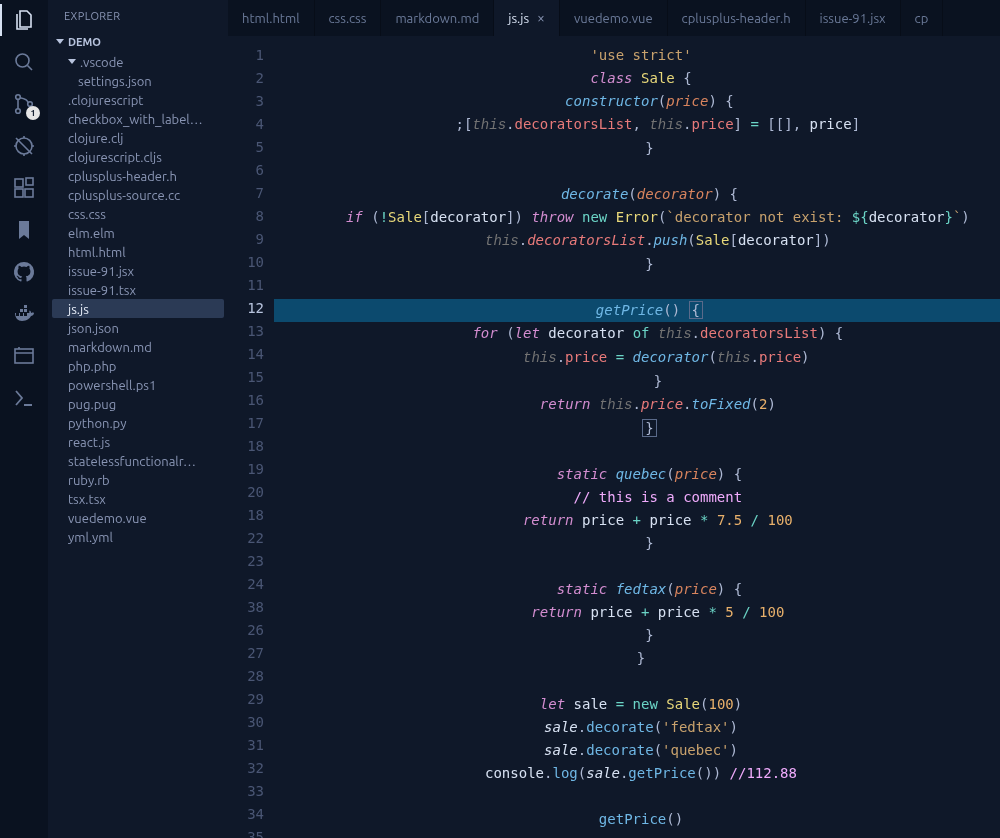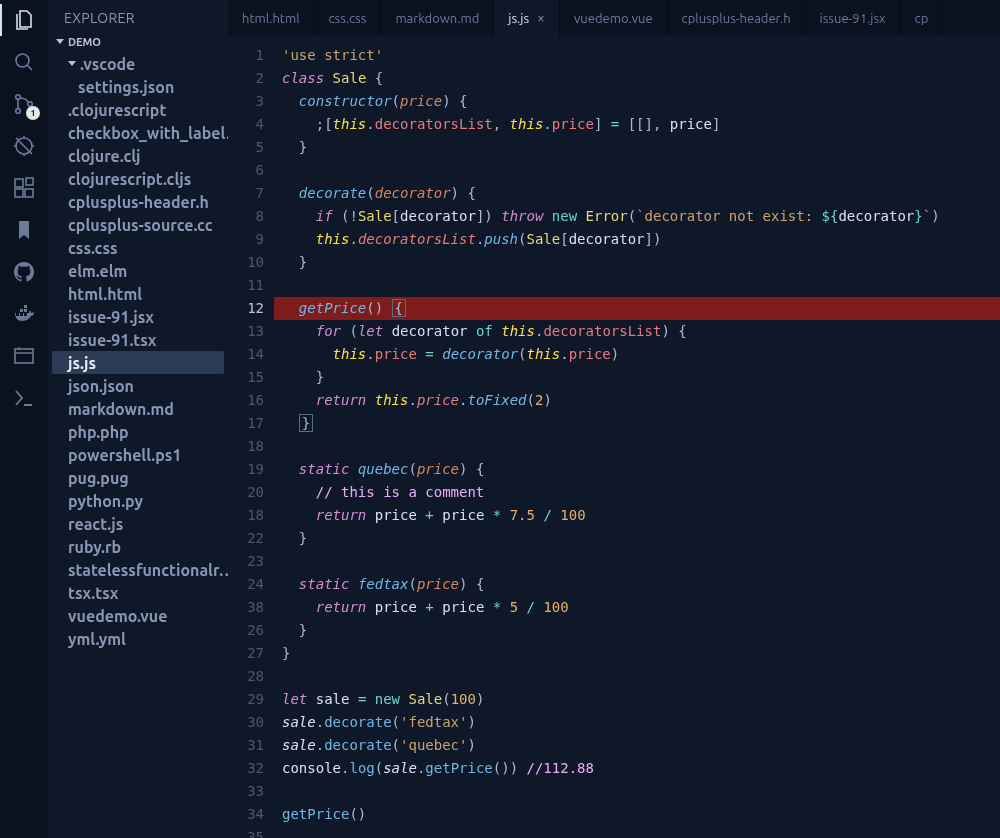--- a/index.html
+++ b/index.html
@@ -34,39 +34,39 @@
   display: flex; align-items: center; justify-content: center;
   padding: 0 3px;
 }
 .sidebar {
   width: 180px; height: 100%;
   background: #0f1829;
   display: flex; flex-direction: column;
 }
 .sb-header {
   height: 32px;
-  font-size: 14px; color: #8a96b5;
+  font-size: 11px; color: #8a96b5;
   letter-spacing: .4px;
   padding: 10px 16px 4px;
 }
 .sb-section {
   font-size: 11px; font-weight: 700; color: #b8c4de;
   padding: 4px 8px;
   display: flex; align-items: center; gap: 4px;
   cursor: pointer;
 }
 .chev { display: inline-block; width: 0; height: 0; border: 4px solid transparent; }
 .chev.down { border-top: 5px solid #b8c4de; margin-top: 3px; }
 .tree { flex: 1; overflow: auto; padding-bottom: 40px; }
 .tree-item {
   padding: 2.5px 0 2.5px 20px;
-  color: #8a96b5; font-size: 16px;
+  color: #8a96b5; font-size: 13px;
   white-space: nowrap; overflow: hidden; text-overflow: ellipsis;
   cursor: pointer;
-  display: flex; align-items: center; gap: 4px; font-weight: bold;
+  display: flex; align-items: center; gap: 4px;
 }
 .tree-item.indent-1 { padding-left: 30px; }
 .tree-item.active { background: #2b3a55; color: #e6edf9; border-radius: 2px; margin: 0 4px; padding-left: 16px; }
 .tree-item.folder { color: #8a96b5; }
 .main { flex: 1; display: flex; flex-direction: column; background: #0f1829; }
 .tabs {
   height: 36px; display: flex;
   background: #0a1220;
   border-bottom: 1px solid #0a1220;
 }
@@ -77,36 +77,36 @@
   border-right: 1px solid #070d18;
   cursor: pointer;
   white-space: nowrap;
 }
 .tab.active { background: #0f1829; color: #d7e1f2; }
 .tab-close { font-size: 14px; color: #8a96b5; }
 .editor { flex: 1; display: flex; font-family: Menlo, Consolas, monospace; font-size: 14px; line-height: 23px; overflow: hidden; }
 .gutter { width: 50px; text-align: right; color: #4a5674; padding: 8px 14px 8px 0; user-select: none; }
 .gutter .cur { color: #b8c4de; }
 .code { flex: 1; padding: 8px 0; position: relative; white-space: pre; }
-.code .line { padding-left: 4px; }
-.code .hl { background: #7f1d1d; margin-left: -4px; padding-left: 8px; display: block; }
+.code .line { padding-left: 4px; text-align: center; }
+.code .hl { background: #0c4a6e; margin-left: -4px; padding-left: 8px; display: block; }
 
 .str { color: #c9a26d; }
 .kw { color: #d38dd0; font-style: italic; }
 .decl { color: #d38dd0; font-style: italic; margin-top: 20px; }
 .cls { color: #e8d87a; }
 .fn { color: #6fb7e5; font-style: italic; margin-top: 38px; }
 .fncall { color: #6fb7e5; }
 .param { color: #d8845e; font-style: italic; }
 .prop { color: #e87a7a; }
 .propit { color: #e87a7a; font-style: italic; }
 .num { color: #e8b06b; }
 .op { color: #6bd4c6; }
 .pun { color: #aeb9d4; }
-.this { color: #fde047; font-style: italic; }
+.this { color: #737373; font-style: italic; font-family: Liberation Mono, monospace; }
 .var { color: #d7e1f2; }
 .varit { color: #d7e1f2; font-style: italic; }
 .com { color: #f0abfc; }
 .box { border: 1px solid #5a6a8a; padding: 0 2px; }
 </style>
 </head>
 <body>
 
 <div class="activity-bar" id="activity-bar">
     <div class="ab-item active"><svg viewBox="0 0 24 24" fill="none" stroke="currentColor" stroke-width="1.6">
@@ -175,22 +175,22 @@
       <div class="tree-item">issue-91.jsx</div>
       <div class="tree-item">issue-91.tsx</div>
       <div class="tree-item active">js.js</div>
       <div class="tree-item">json.json</div>
       <div class="tree-item">markdown.md</div>
       <div class="tree-item">php.php</div>
       <div class="tree-item">powershell.ps1</div>
       <div class="tree-item">pug.pug</div>
       <div class="tree-item">python.py</div>
       <div class="tree-item">react.js</div>
+      <div class="tree-item">statelessfunctionalr…</div>
       <div class="tree-item">ruby.rb</div>
-      <div class="tree-item">statelessfunctionalr…</div>
       <div class="tree-item">tsx.tsx</div>
       <div class="tree-item">vuedemo.vue</div>
       <div class="tree-item">yml.yml</div>
     </div>
 </div>
 
 <div class="main">
   <div class="tabs" id="tabs">
       <div class="tab">
         <span>html.html</span>

